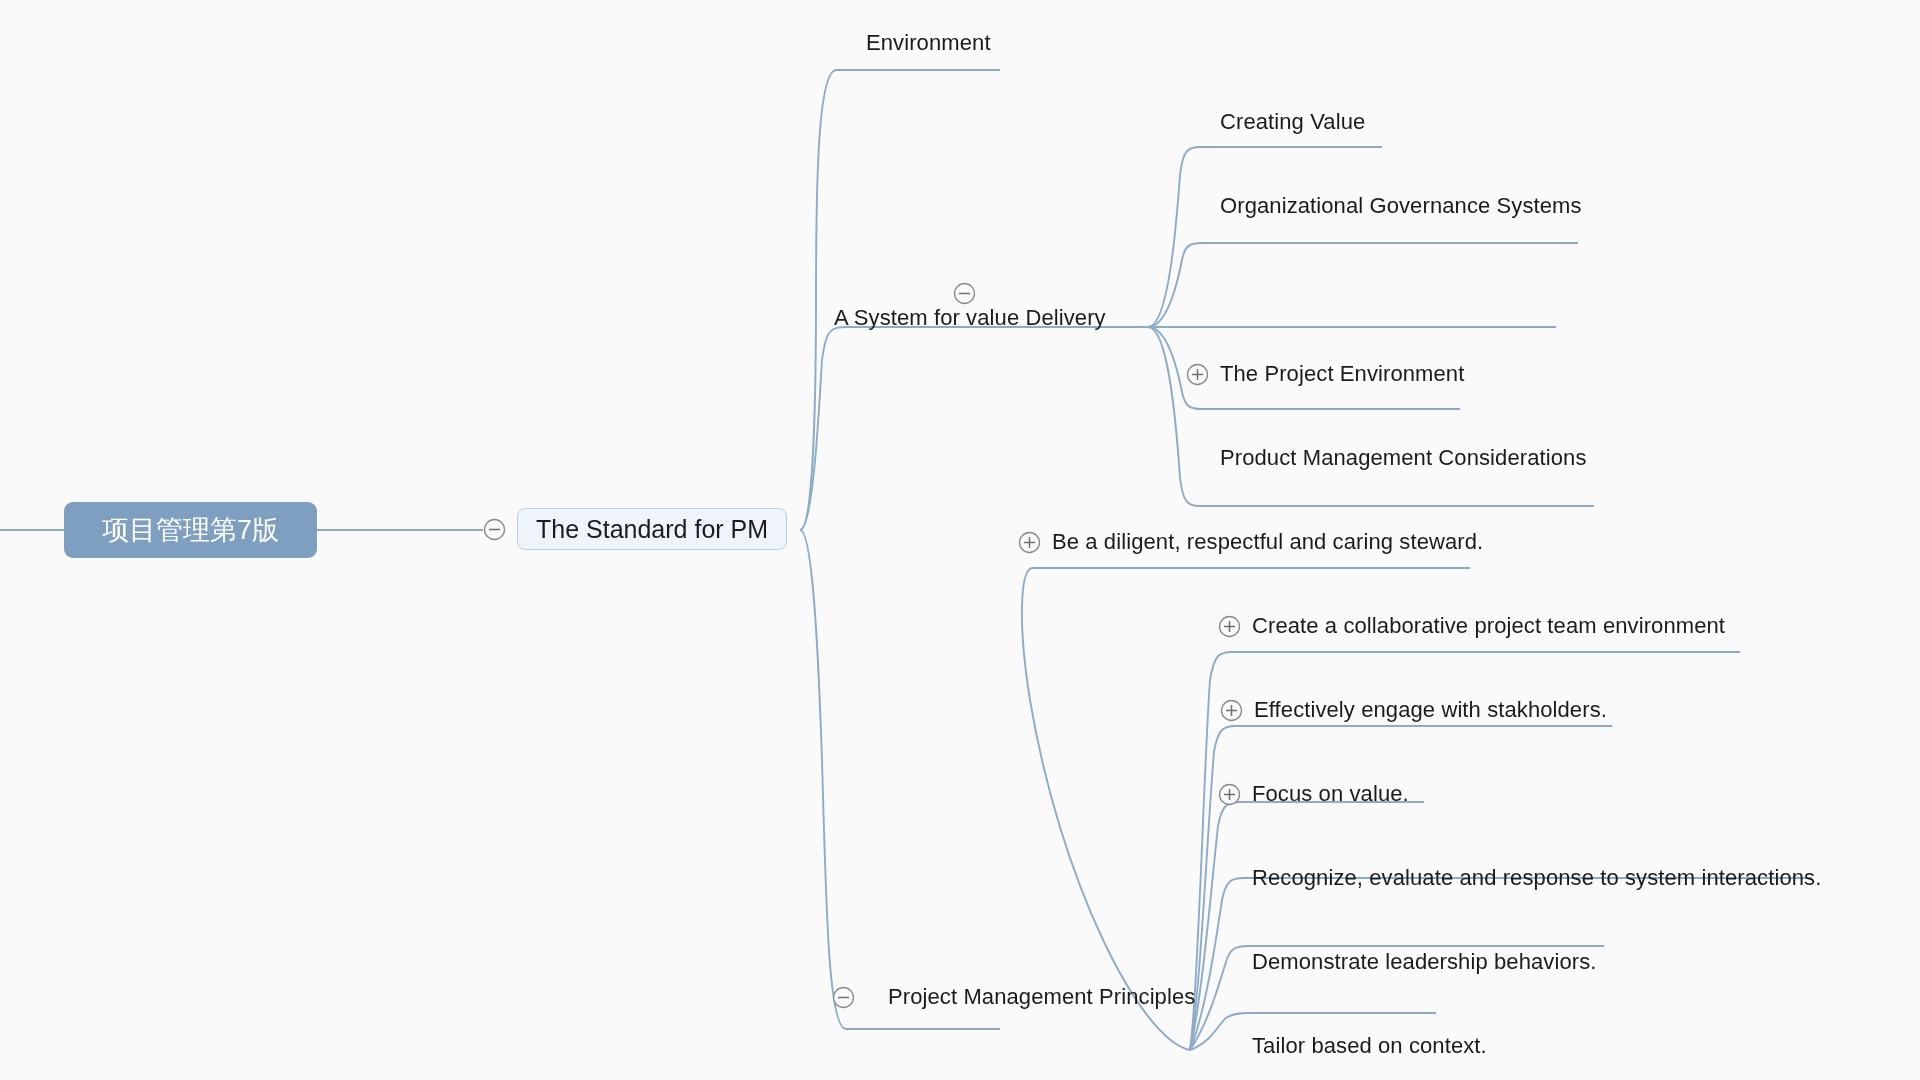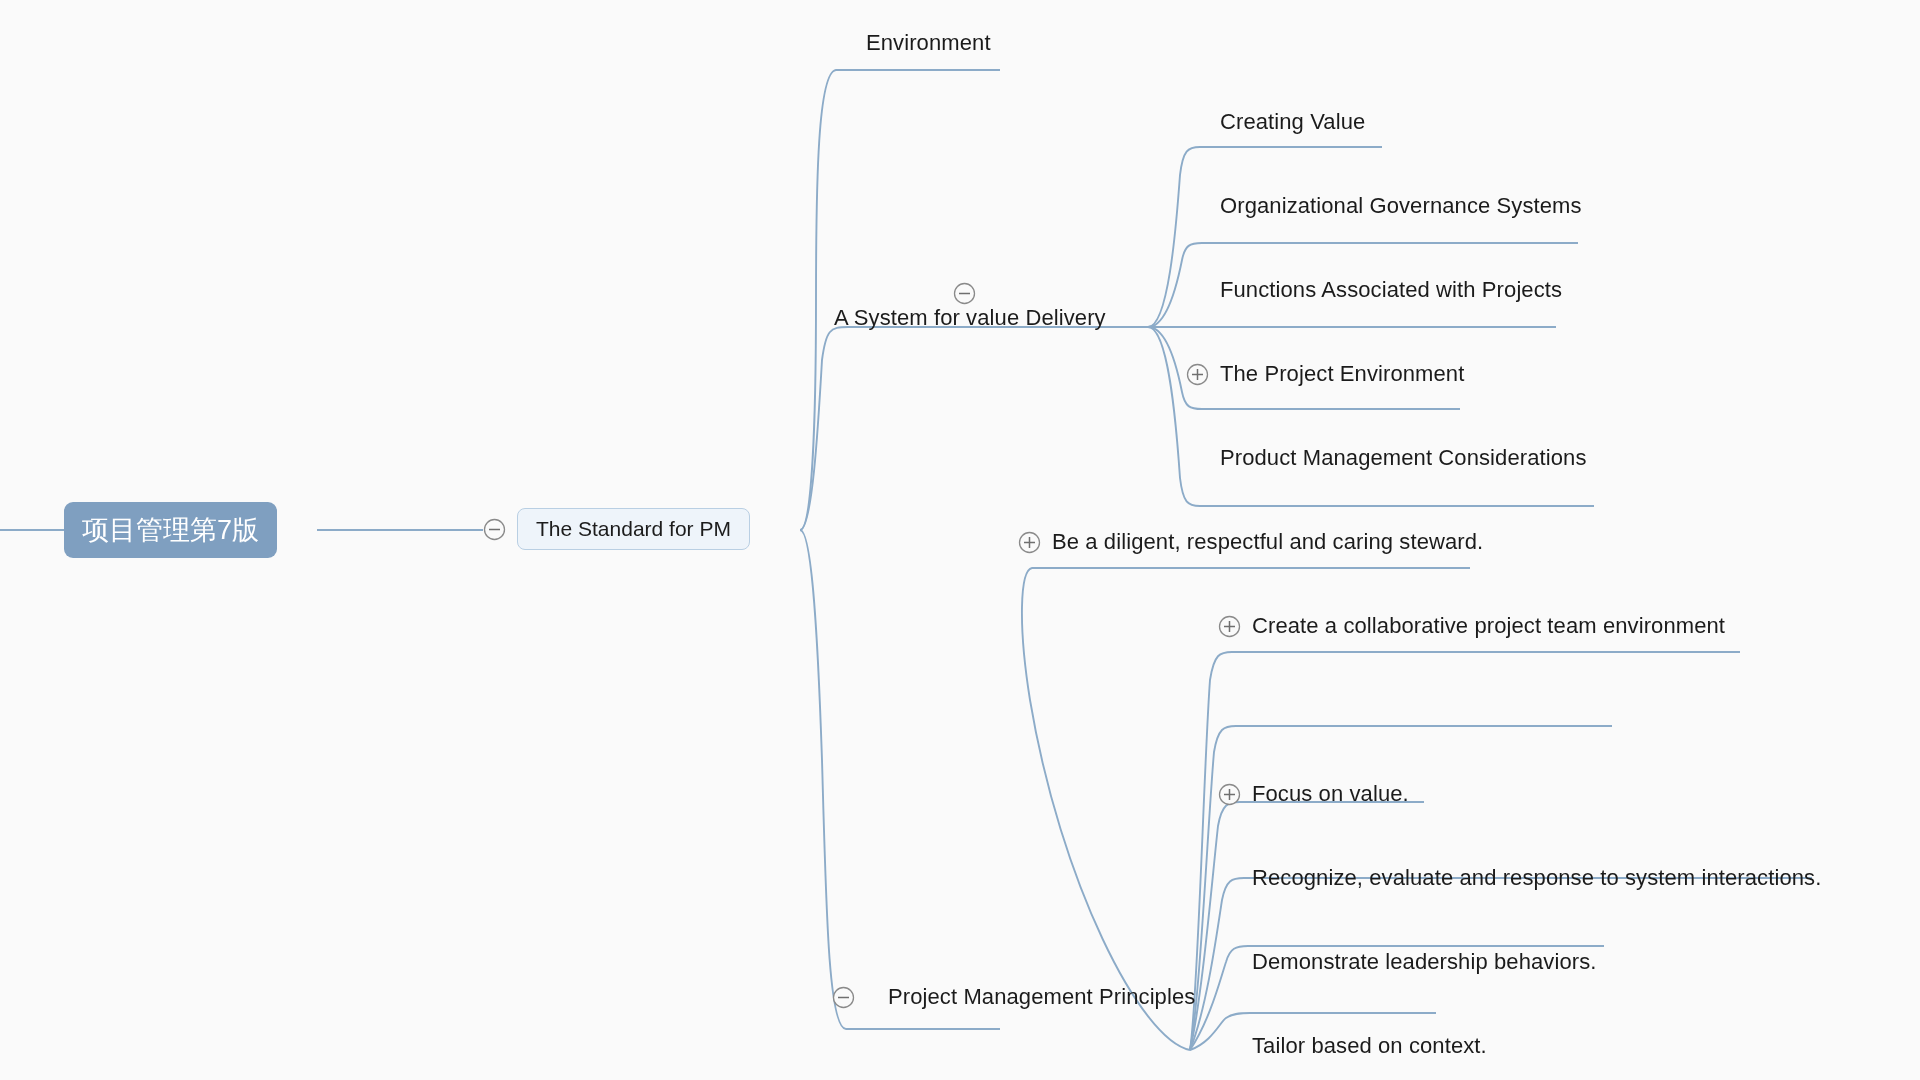--- a/index.html
+++ b/index.html
@@ -39,21 +39,21 @@
     display: flex;
     align-items: center;
     justify-content: center;
     box-sizing: border-box;
   }
   .boxed-node {
     background: #eef4fa;
     border: 1px solid #b9cfe3;
     border-radius: 8px;
     color: #1c1c1c;
-    font-size: 21px;
+    font-size: 25px;
     padding: 8px 18px;
     height: 42px;
     display: flex;
     align-items: center;
     box-sizing: border-box;
   }
   .plain-label {
     color: #1b1b1b;
     font-size: 22px;
     letter-spacing: 0.1px;
@@ -93,21 +93,21 @@
       <path d="M1190,1050 C1140,1040 1060,880 1030,700 C1018,625 1020,570 1032,568 L1470,568"></path>
       <path d="M1190,1050 C1198,1000 1204,760 1210,680 C1214,654 1220,652 1232,652 L1740,652"></path>
       <path d="M1190,1050 C1200,1000 1208,820 1214,752 C1218,728 1224,726 1236,726 L1612,726"></path>
       <path d="M1190,1050 C1202,1000 1212,880 1218,826 C1222,804 1228,802 1240,802 L1424,802"></path>
       <path d="M1190,1050 C1206,1010 1216,940 1222,900 C1226,880 1232,878 1244,878 L1812,878"></path>
       <path d="M1190,1050 C1210,1020 1220,980 1226,962 C1230,948 1236,946 1248,946 L1604,946"></path>
       <path d="M1190,1050 C1212,1042 1220,1022 1226,1018 C1232,1014 1238,1013 1250,1013 L1436,1013"></path>
     </g>
   </svg>
 
-  <div class="node root-node" style="left:64px; top:502px; width:213px;">
+  <div class="node root-node" style="left:64px; top:502px; width:253px;">
     <span>项目管理第7版</span>
   </div>
 
   <div class="node" style="left:483px; top:508px;">
     <span class="toggle">
       <svg width="23" height="23" viewBox="0 0 23 23">
         <circle cx="11.5" cy="11.5" r="10" fill="#fafafa" stroke="#8a8a8a" stroke-width="1.3"></circle>
         <line x1="6" y1="11.5" x2="17" y2="11.5" stroke="#6f6f6f" stroke-width="1.5"></line>
       </svg>
     </span>
@@ -141,23 +141,20 @@
   </div>
 
   <div class="node" style="left:1220px; top:109px;">
     <span class="plain-label">Creating Value</span>
   </div>
 
   <div class="node" style="left:1220px; top:193px;">
     <span class="plain-label">Organizational Governance Systems</span>
   </div>
 
-  <div class="node" style="left:1220px; top:277px;">
-    <span class="plain-label">Functions Associated with Projects</span>
-  </div>
 
   <div class="node" style="left:1186px; top:361px;">
     <span class="toggle">
       <svg width="23" height="23" viewBox="0 0 23 23">
         <circle cx="11.5" cy="11.5" r="10" fill="#fafafa" stroke="#8a8a8a" stroke-width="1.3"></circle>
         <line x1="6" y1="11.5" x2="17" y2="11.5" stroke="#6f6f6f" stroke-width="1.5"></line>
         <line x1="11.5" y1="6" x2="11.5" y2="17" stroke="#6f6f6f" stroke-width="1.5"></line>
       </svg>
     </span>
     <span class="plain-label">The Project Environment</span>
@@ -182,20 +179,30 @@
     <span class="toggle">
       <svg width="23" height="23" viewBox="0 0 23 23">
         <circle cx="11.5" cy="11.5" r="10" fill="#fafafa" stroke="#8a8a8a" stroke-width="1.3"></circle>
         <line x1="6" y1="11.5" x2="17" y2="11.5" stroke="#6f6f6f" stroke-width="1.5"></line>
         <line x1="11.5" y1="6" x2="11.5" y2="17" stroke="#6f6f6f" stroke-width="1.5"></line>
       </svg>
     </span>
     <span class="plain-label">Create a collaborative project team environment</span>
   </div>
 
+  <div class="node" style="left:1220px; top:697px;">
+    <span class="toggle">
+      <svg width="23" height="23" viewBox="0 0 23 23">
+        <circle cx="11.5" cy="11.5" r="10" fill="#fafafa" stroke="#8a8a8a" stroke-width="1.3"></circle>
+        <line x1="6" y1="11.5" x2="17" y2="11.5" stroke="#6f6f6f" stroke-width="1.5"></line>
+        <line x1="11.5" y1="6" x2="11.5" y2="17" stroke="#6f6f6f" stroke-width="1.5"></line>
+      </svg>
+    </span>
+    <span class="plain-label">Effectively engage with stakholders.</span>
+  </div>
 
   <div class="node" style="left:1218px; top:781px;">
     <span class="toggle">
       <svg width="23" height="23" viewBox="0 0 23 23">
         <circle cx="11.5" cy="11.5" r="10" fill="#fafafa" stroke="#8a8a8a" stroke-width="1.3"></circle>
         <line x1="6" y1="11.5" x2="17" y2="11.5" stroke="#6f6f6f" stroke-width="1.5"></line>
         <line x1="11.5" y1="6" x2="11.5" y2="17" stroke="#6f6f6f" stroke-width="1.5"></line>
       </svg>
     </span>
     <span class="plain-label">Focus on value.</span>

